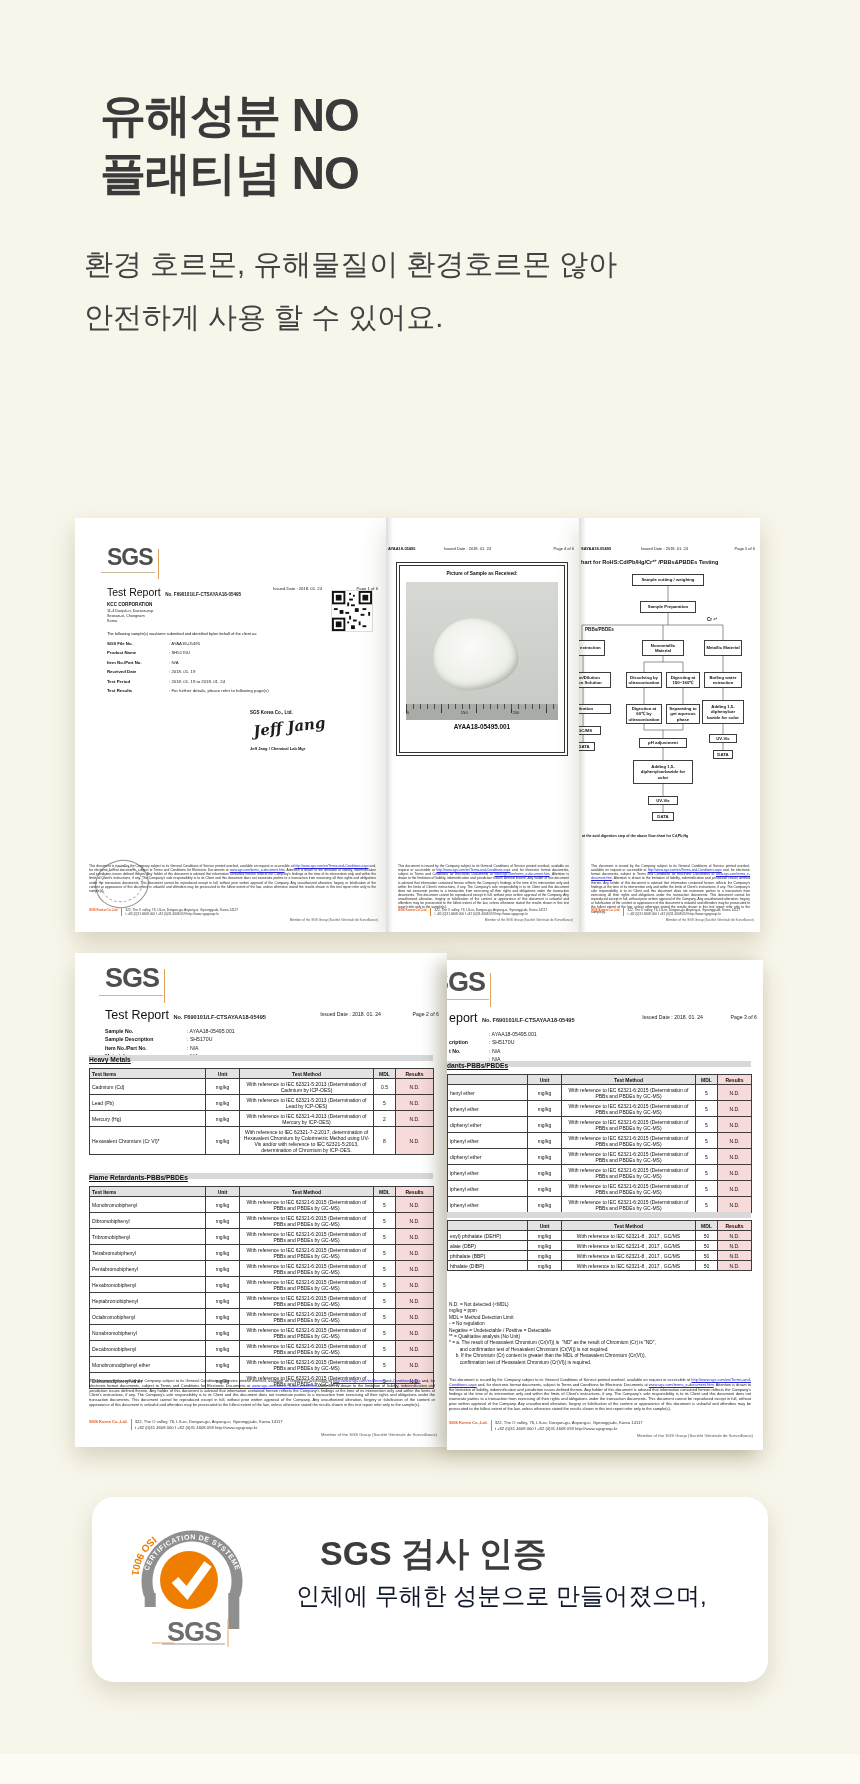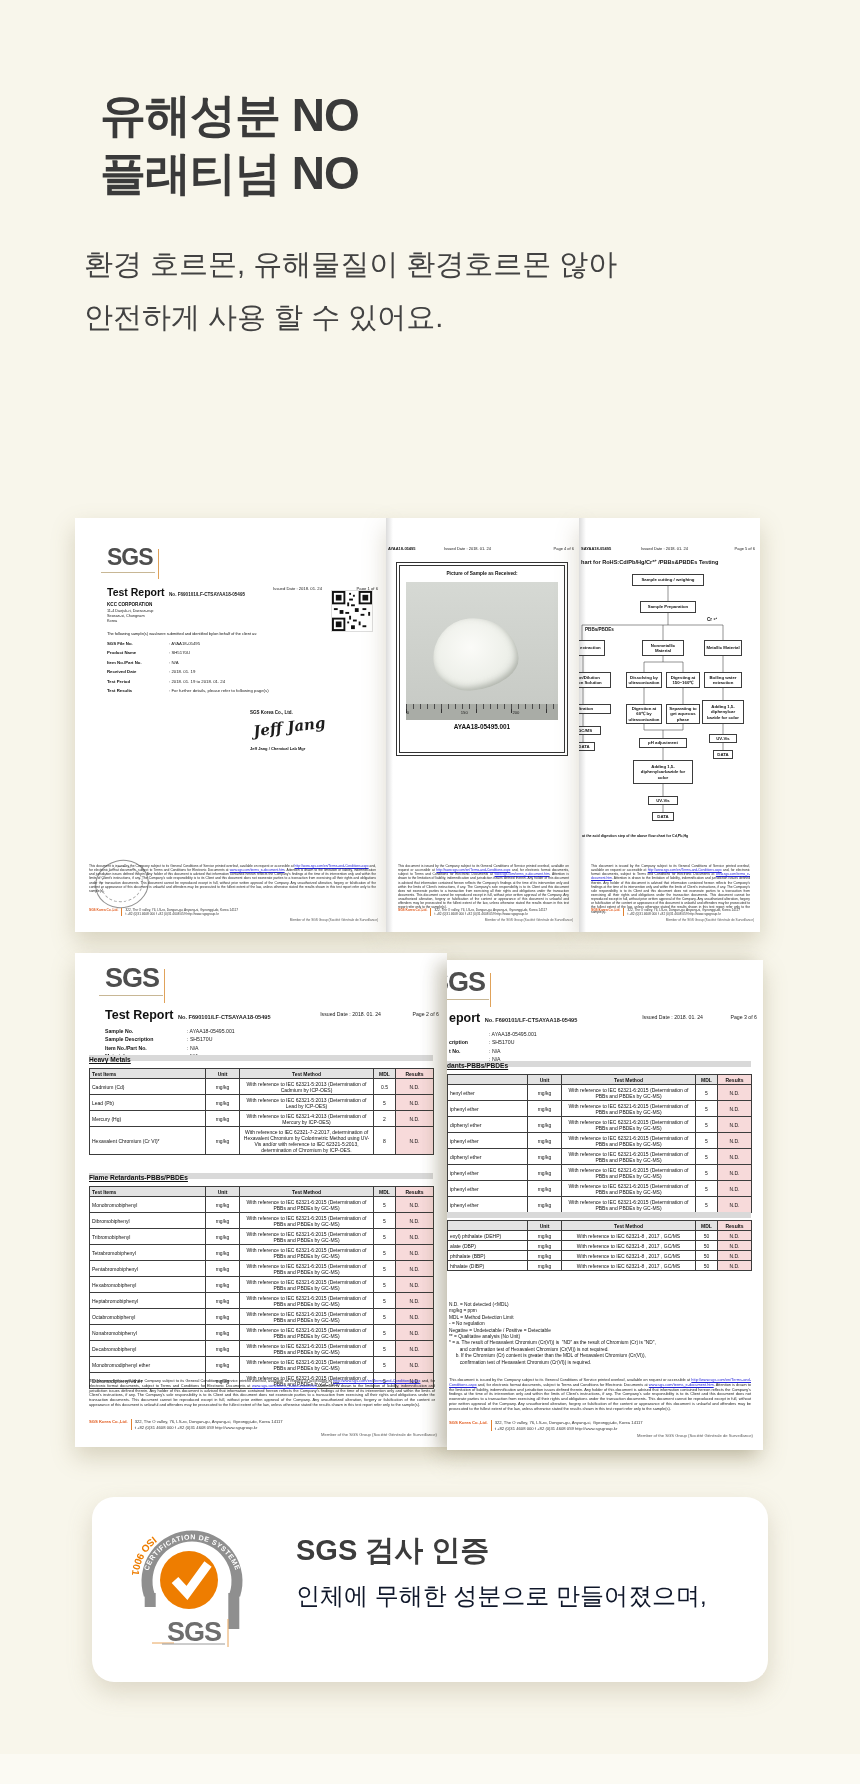--- a/index.html
+++ b/index.html
@@ -15,21 +15,21 @@
        box-shadow:0 10px 22px rgba(140,125,85,.30);}
   .seam{position:relative;}
   .seam::before{content:"";position:absolute;left:0;top:0;bottom:0;width:7px;
        background:linear-gradient(90deg,rgba(0,0,0,.14),rgba(0,0,0,0));z-index:5;}
   .sgs-logo{position:absolute;font-weight:700;color:#4e4e4e;letter-spacing:-1px;}
   .sgs-logo::after{content:"";position:absolute;left:-6px;bottom:-2px;width:118%;height:1px;
        background:#c8b795;}
   .sgs-logo::before{content:"";position:absolute;right:-6px;top:18%;width:1px;height:110%;
        background:#e0a25a;}
   .doc-h{position:absolute;left:0;right:0;}
-  .doc-h .rep-title{font-weight:700;color:#111;margin-top:8px;}
+  .doc-h .rep-title{font-weight:400;color:#111;margin-top:8px;}
   .doc-h .rep-no{font-weight:700;color:#222;}
   .issued{position:absolute;color:#222;white-space:nowrap;}
   .pageno{position:absolute;color:#222;white-space:nowrap;}
   .irow{display:flex;}
   .ilabel{font-weight:700;color:#111;flex:none;}
   .ival{color:#222;}
   
   table.rt{border-collapse:collapse;table-layout:fixed;width:100%;}
   table.rt th,table.rt td{border:0.8px solid #3c3c3c;color:#111;
        text-align:center;vertical-align:middle;padding:1.5px 2px;word-wrap:break-word;}
@@ -77,21 +77,21 @@
   .flowlines{position:absolute;left:0;top:0;}
   .fnote{position:absolute;font-weight:700;color:#111;}
   
   .r1 .discl{font-size:3.3px;line-height:1.26;}
   .r1 .doc-footer{font-size:3.2px;line-height:1.3;}
   .r2 .discl{font-size:3.9px;line-height:1.22;}
   .r2 .doc-footer{font-size:4.2px;line-height:1.35;}
   
   .card{position:absolute;background:#fff;border-radius:22px;
        box-shadow:0 10px 24px rgba(150,138,105,.28);}
-  .card-title{position:absolute;font-size:29px;font-weight:700;color:#3c3c3c;}
+  .card-title{position:absolute;font-size:34px;font-weight:700;color:#3c3c3c;margin-left:24px;}
   .card-body{position:absolute;font-size:24px;line-height:42px;color:#0f172a;}
   .notes-block{position:absolute;color:#111;}
 </style>
 </head>
 <body>
 
 <div class="intro-heading">
   <div>유해성분 NO</div>
   <div>플래티넘 NO</div>
 </div>

